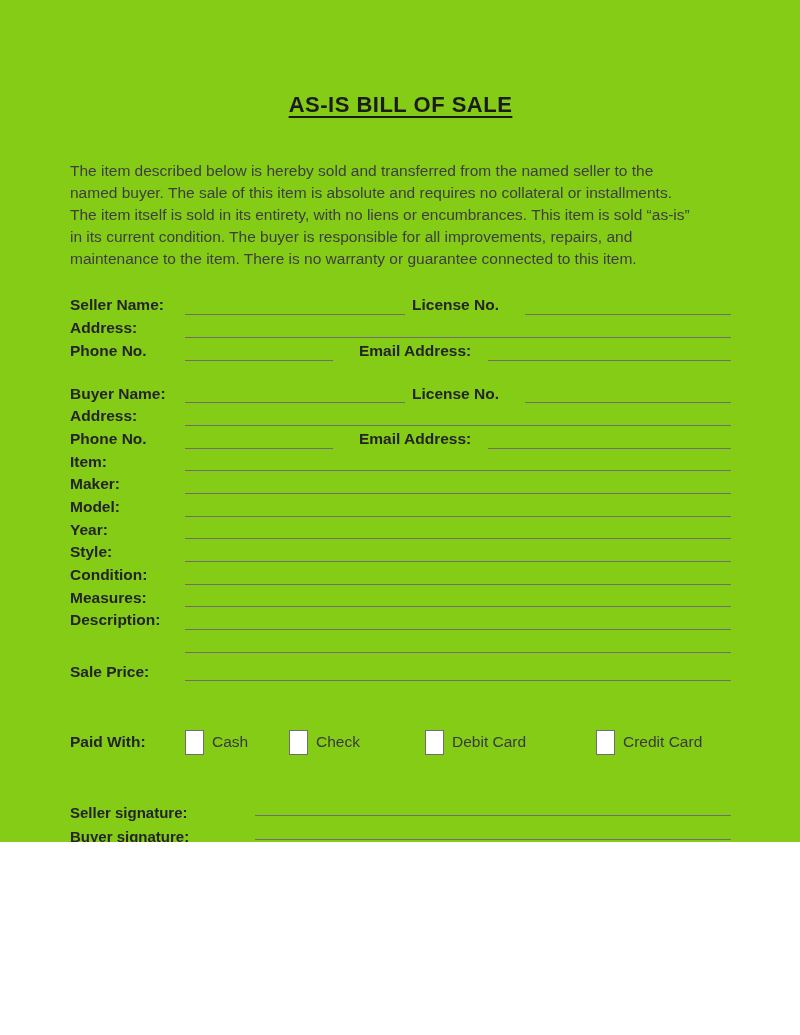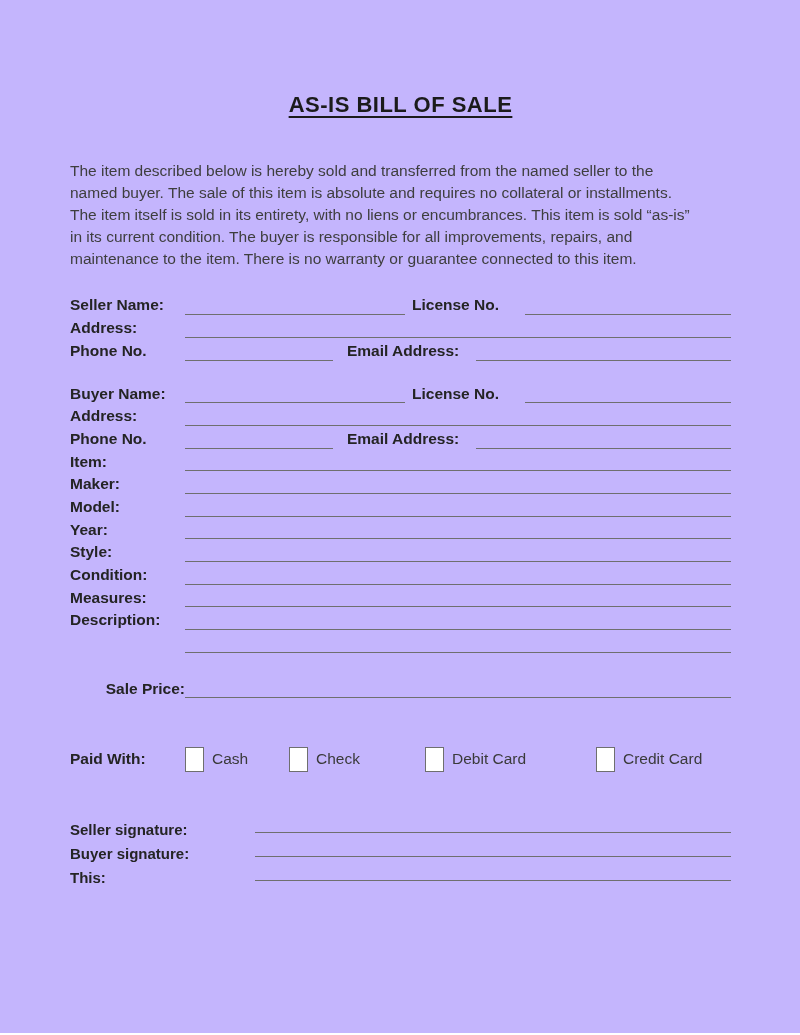--- a/index.html
+++ b/index.html
@@ -1,21 +1,21 @@
 <!DOCTYPE html>
 <html style="--line: #6f6f6f;"><head>
 <meta charset="utf-8">
 <style>
   html,body { margin:0; padding:0; background:#ffffff; }
   .page {
     position:relative;
-    width:800px; height:1033px;
+    width:800px; height:842px;
     box-sizing:border-box;
     padding:0 69px 0 70px;
-    background:#c4b5fd;
+    background:#84cc16;
     font-family:"Liberation Sans", sans-serif;
     color:#242424;
     overflow:hidden;
   }
   .title {
     margin:92px 0 0 0;
     text-align:center;
     font-size:22px;
     line-height:26px;
     font-weight:bold;
@@ -33,26 +33,26 @@
   }
   
   .frow { display:flex; height:22.7px; font-size:15.5px; }
   .lbl  { font-weight:bold; color:#242424; line-height:22.7px; white-space:nowrap; }
   .lblcol { flex:0 0 115px; }
   .line { border-bottom:1.6px solid var(--line,#6f6f6f); margin-bottom:2px; }
   .grow { flex:1 1 auto; }
   .w220 { flex:0 0 220px; }
   .w148 { flex:0 0 148px; }
   .mid-name { margin:0 26px 0 7px; }
-  .mid-mail { margin:0 17px 0 14px;text-align:center; }
+  .mid-mail { margin:0 17px 0 26px;text-align:center; }
   .spacer { flex:0 0 115px; }
 
   .seller-block { margin-top:24px; }
   .buyer-block  { margin-top:20px; }
-  .saleprice-row{ margin-top:23px;text-align:right; }
+  .saleprice-row{ margin-top:6px; }
 
   .paidwith-row { position:relative; margin-top:45px; height:28px; font-size:15.5px; }
   .pw-label { position:absolute; left:0; top:3px; }
   .pw-group { position:absolute; top:0; height:28px; display:flex; align-items:center; }
   .pw-g1 { left:115px; } .pw-g2 { left:219px; } .pw-g3 { left:355px; } .pw-g4 { left:526px; }
   .checkbox {
     width:19px; height:25px;
     box-sizing:border-box;
     border:1.5px solid #6f6f6f;
     background:#fff;

